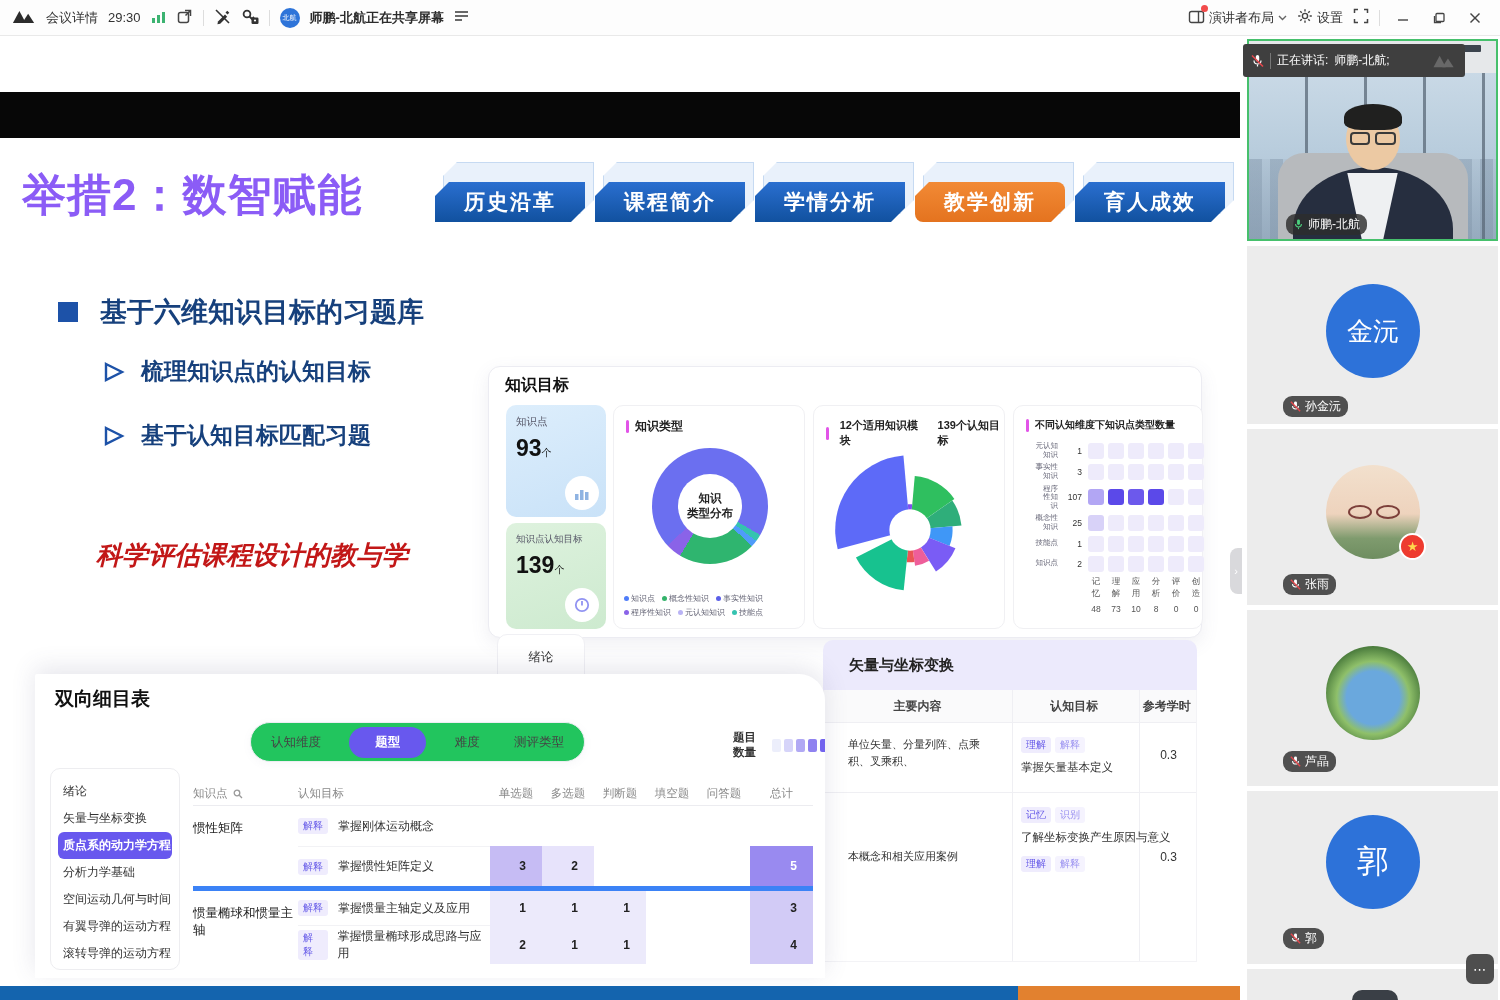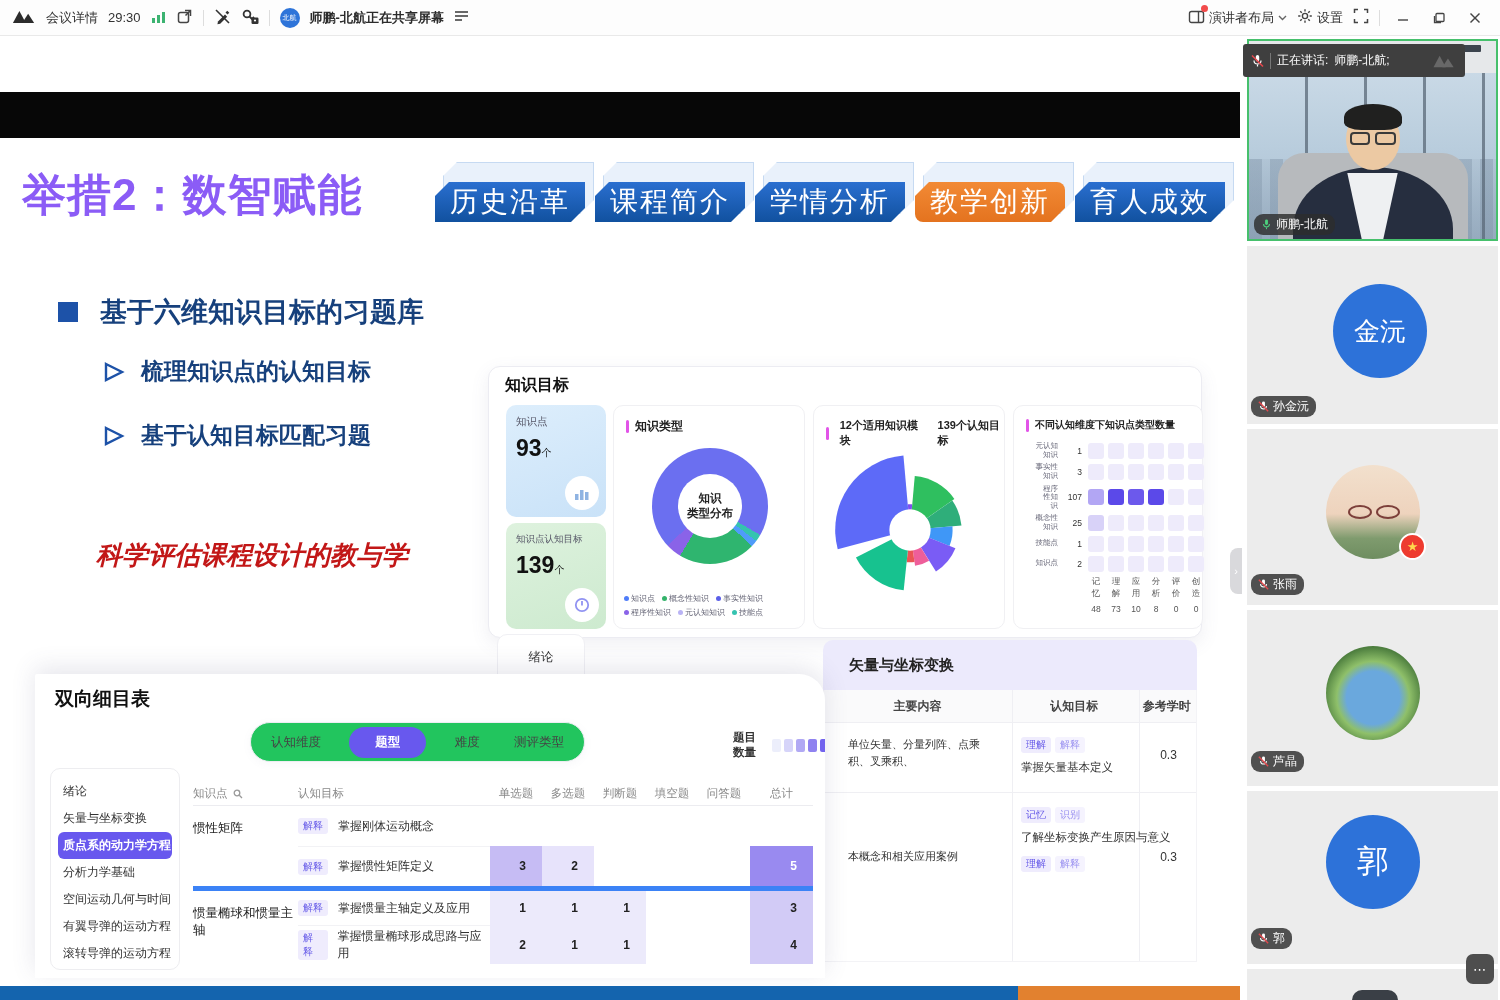--- a/index.html
+++ b/index.html
@@ -19,21 +19,21 @@
   .share-name { font-weight:bold; color:#2b2b2b; }
   .win-ctl { width:26px; height:24px; display:flex; align-items:center; justify-content:center; }
 
   
   #black-bar { left:0; top:92px; width:1240px; height:46px; background:#070707; }
   #slide-title { left:22px; top:166px; font-size:44px; font-weight:900; color:#8b5cf6; letter-spacing:1px; }
   .nav-wrap { top:170px; width:150px; height:52px; }
   .nav-plate { position:absolute; left:8px; top:-8px; right:-9px; bottom:8px; background:#e9f1fb;
     border:1px solid #c6daf2; clip-path:polygon(14px 0,100% 0,100% calc(100% - 14px),calc(100% - 14px) 100%,0 100%,0 14px); }
   .nav-btn { position:absolute; inset:0; display:flex; align-items:center; justify-content:center;
-    color:#fff; font-size:28px; font-weight:normal; letter-spacing:2px;
+    color:#fff; font-size:21px; font-weight:bold; letter-spacing:2px;
     background:linear-gradient(180deg,#2a6fd0,#11519f);
     clip-path:polygon(14px 0,100% 0,100% calc(100% - 14px),calc(100% - 14px) 100%,0 100%,0 14px);margin-top:12px; }
   .nav-btn.active { background:linear-gradient(180deg,#f28a35,#e4731f);border-radius:8px; }
 
   #heading-row { left:58px; top:294px; display:flex; align-items:flex-start; gap:22px; }
   .sq-bullet { width:20px; height:20px; background:#1d52a8; margin-top:8px; }
   .heading-text { font-size:27px; font-weight:800; color:#16407c; }
   .bullet-row { display:flex; align-items:center; gap:16px; }
   .bullet-text { font-size:23px; font-weight:bold; color:#16407c; }
   #callout { left:96px; top:538px; font-size:26px; font-weight:800; font-style:italic; color:#c21717; }
@@ -126,21 +126,21 @@
   #edge-handle { left:1230px; top:548px; width:12px; height:46px; background:#d9d9dc; border-radius:8px 0 0 8px;
     z-index:2; color:#fff; font-size:11px; display:flex; align-items:center; justify-content:center; }
 
   
   #bar-blue { left:0; top:986px; width:1018px; height:14px; background:#1464ae; z-index:4; }
   #bar-orange { left:1018px; top:986px; width:222px; height:14px; background:#e2812f; z-index:4; }
 
   
   .tile { position:absolute; left:1247px; width:251px; background:#ececec; z-index:5; }
   .name-tag { position:absolute; display:inline-flex; align-items:center; gap:4px;
-    background:rgba(45,45,45,.82); color:#fff; font-size:12px; padding:2px 7px; border-radius:9px; z-index:7; }
+    background:rgba(45,45,45,.82); color:#fff; font-size:12px; padding:2px 7px; border-radius:9px; z-index:7;margin-left:32px; }
   .big-avatar { position:absolute; width:94px; height:94px; border-radius:50%; display:flex;
     align-items:center; justify-content:center; color:#fff; z-index:6; }
   .blue-av { background:#2d72d9; }
   #banner { position:absolute; left:1243px; top:44px; width:222px; height:33px; background:#3f3f3f;
     border-radius:3px; z-index:8; display:flex; align-items:center; gap:6px; padding:0 8px; color:#fff; font-size:12px; }
   .banner-div { width:1px; height:16px; background:#777; }
   #video-tile { left:1247px; top:39px; height:202px; border:2px solid #46c06c; overflow:hidden; background:#c5d6e4; }
   .scene-ceil { position:absolute; left:0; top:0; right:0; height:16%; background:#e6e8ea; }
   .scene-light { position:absolute; top:4px; height:7px; background:#3c444e; border-radius:1px; }
   .scene-win { position:absolute; left:0; top:16%; right:0; bottom:0;
@@ -652,21 +652,21 @@
 <span class="name-tag" style="left:1254px; top:214px">
   <svg width="11" height="13" viewBox="0 0 13 14">
     <rect x="4.8" y="1" width="3.4" height="6.5" rx="1.7" fill="#4cd07d"></rect>
     <path d="M3 6.5 a3.5 3.5 0 0 0 7 0" fill="none" stroke="#4cd07d" stroke-width="1.2"></path>
     <line x1="6.5" y1="10.5" x2="6.5" y2="12.5" stroke="#4cd07d" stroke-width="1.2"></line>
   </svg>
   <span>师鹏-北航</span>
 </span>
 
 <div class="tile" style="top:246px; height:178px">
-  <div class="big-avatar blue-av" style="left:86px; top:38px; font-size:26px">金沅</div>
+  <div class="big-avatar blue-av" style="left:79px; top:38px; font-size:26px">金沅</div>
 </div>
 <span class="name-tag" style="left:1251px; top:396px">
   <svg width="11" height="13" viewBox="0 0 13 14">
     <rect x="4.8" y="1" width="3.4" height="6.5" rx="1.7" fill="#fff"></rect>
     <path d="M3 6.5 a3.5 3.5 0 0 0 7 0" fill="none" stroke="#fff" stroke-width="1.2"></path>
     <line x1="1" y1="1.5" x2="12" y2="12.5" stroke="#e5484d" stroke-width="1.6"></line>
   </svg>
   <span>孙金沅</span>
 </span>
 

